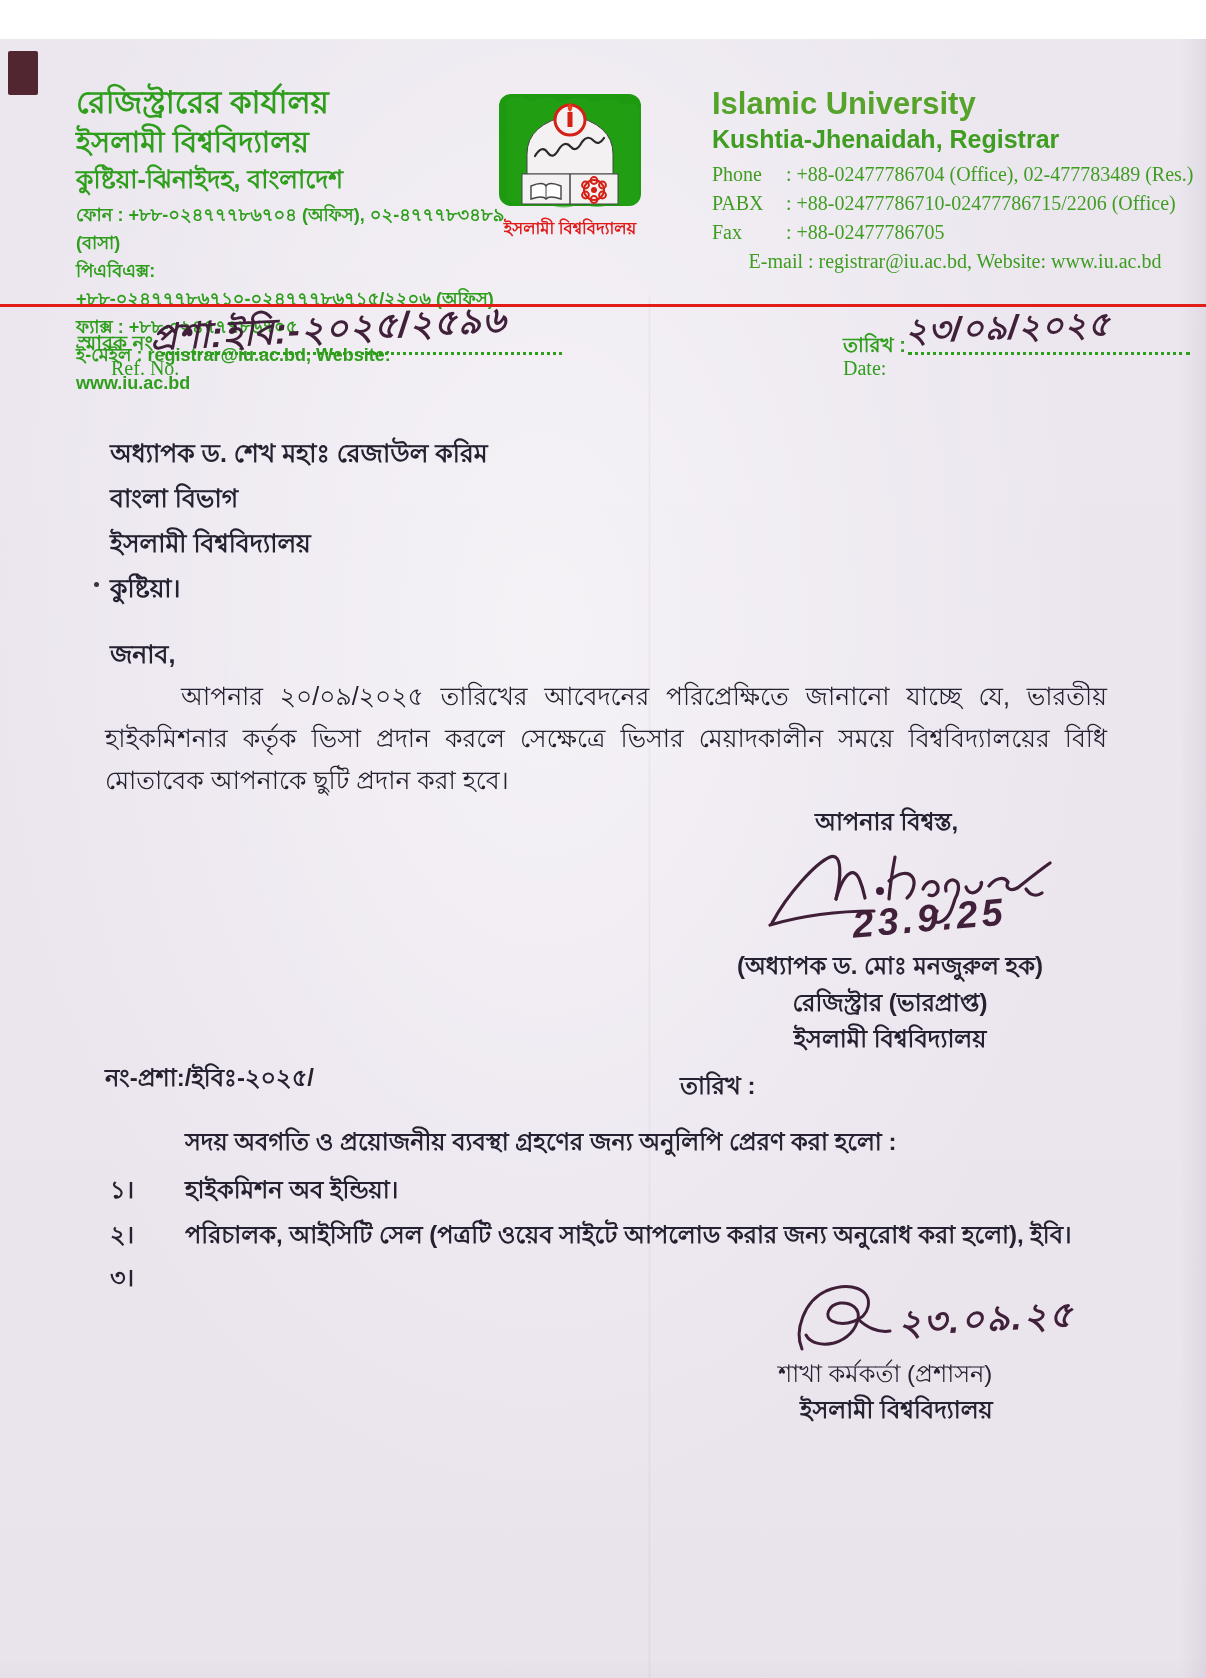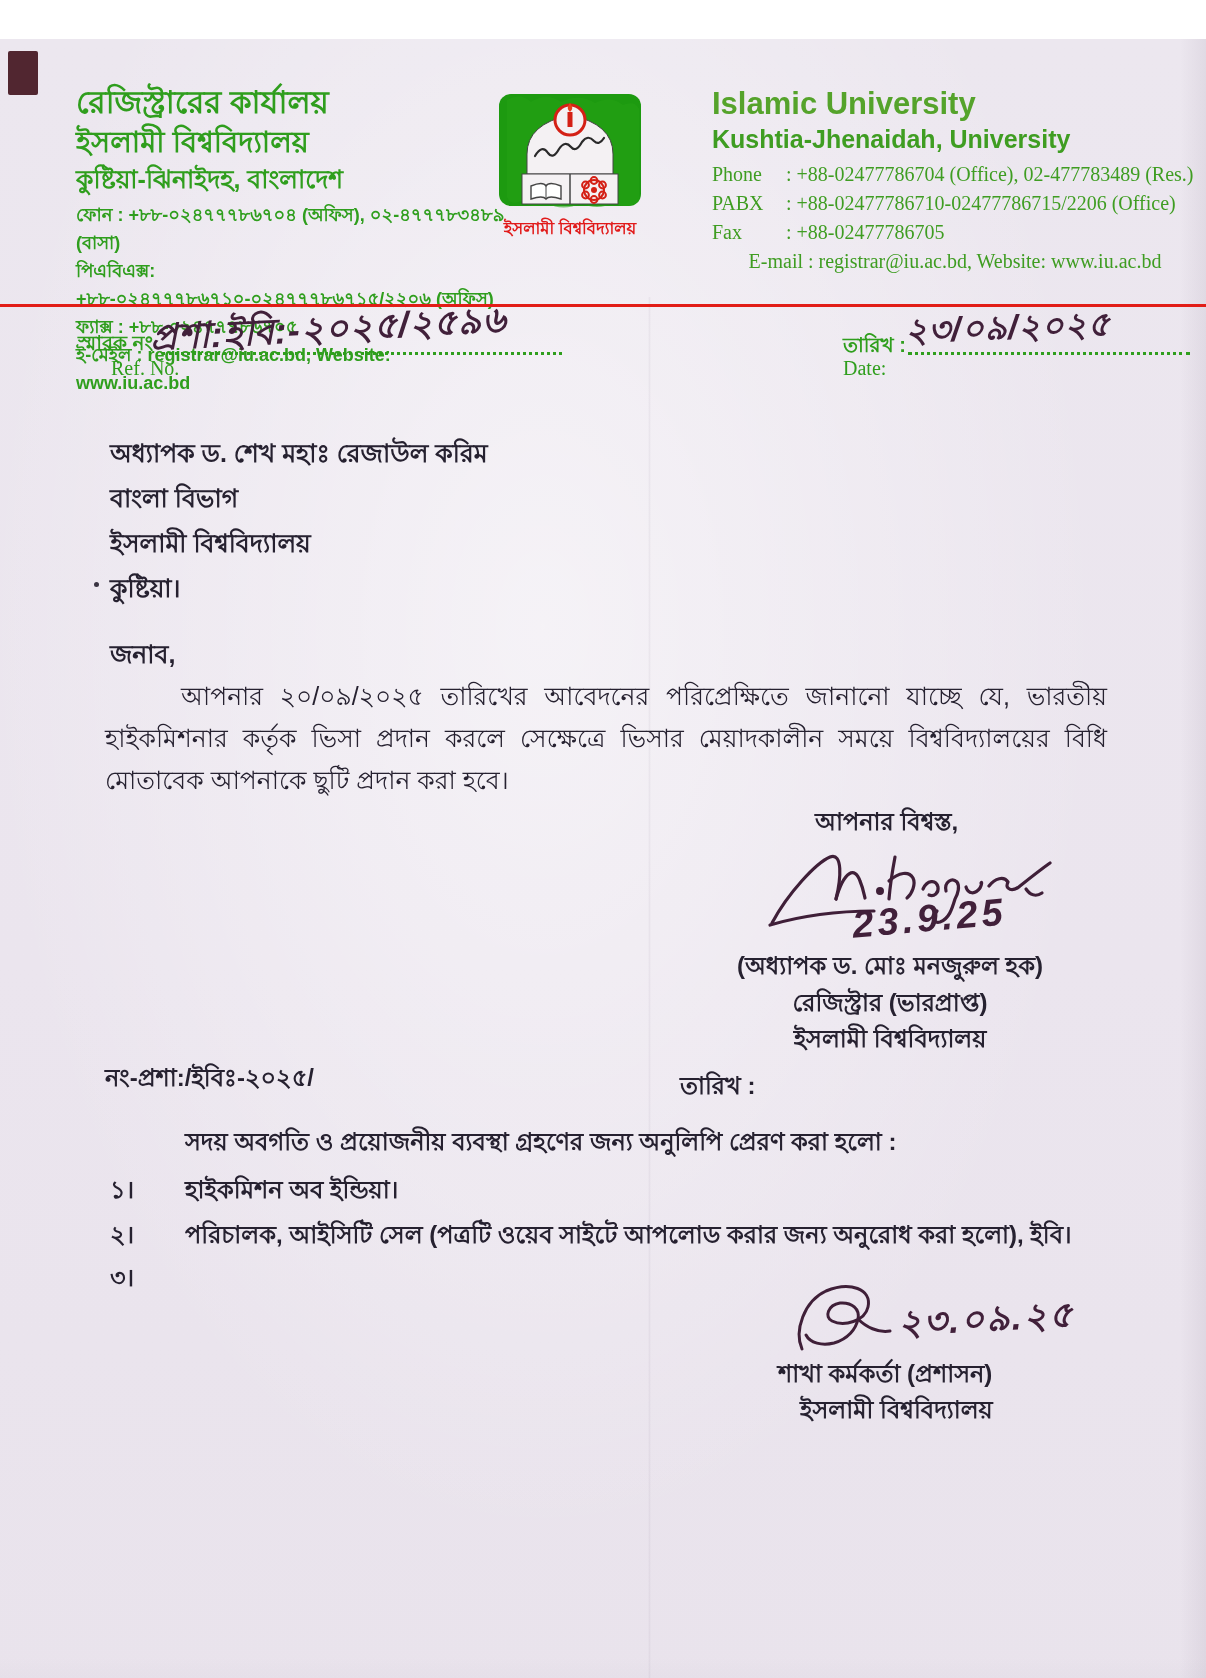--- a/index.html
+++ b/index.html
@@ -80,21 +80,21 @@
   .memo2-date{left:680px;top:1028px;font-size:24px;font-weight:600;color:#262130;}
 
   .cc-intro{left:185px;top:1084px;font-size:24px;font-weight:600;color:#262130;}
   .cc-item{font-size:24px;font-weight:600;color:#262130;position:absolute;}
   .cc-no{position:absolute;left:110px;width:60px;}
   .cc-tx{position:absolute;left:185px;width:960px;}
   .cc-r1{top:1132px;} .cc-r2{top:1177px;} .cc-r3{top:1220px;}
 
   .sig2{left:788px;top:1232px;}
   .sig2-date{left:898px;top:1252px;font-size:36px;transform:rotate(-3deg);letter-spacing:2px;}
-  .officer-title{left:778px;top:1316px;font-size:24px;font-weight:700;color:#262130;}
+  .officer-title{left:778px;top:1316px;font-size:24px;font-weight:400;color:#262130;}
   .officer-univ{left:800px;top:1352px;font-size:24px;font-weight:600;color:#262130;}
 </style>
 </head>
 <body>
 
 <div class="page">
 
   <div class="abs crease-v"></div>
   <div class="abs edge-shade"></div>
   <div class="abs bottom-shade"></div>
@@ -134,21 +134,21 @@
         <circle cx="88.5" cy="101" r="3.4"></circle>
         <circle cx="88.5" cy="91" r="3.4"></circle>
       </g>
       <circle cx="97" cy="96" r="3" fill="#d42015"></circle>
     </svg>
     <span class="logo-caption">ইসলামী বিশ্ববিদ্যালয়</span>
   </div>
 
   <div class="abs en-block">
     <div class="en-l2">Islamic University</div>
-    <div class="en-l3">Kushtia-Jhenaidah, University</div>
+    <div class="en-l3">Kushtia-Jhenaidah, Registrar</div>
     <div class="en-rows">
       <div class="en-row">
         <span class="lbl">Phone</span>
         <span>: +88-02477786704 (Office), 02-477783489 (Res.)</span>
       </div>
       <div class="en-row">
         <span class="lbl">PABX</span>
         <span>: +88-02477786710-02477786715/2206 (Office)</span>
       </div>
       <div class="en-row">

